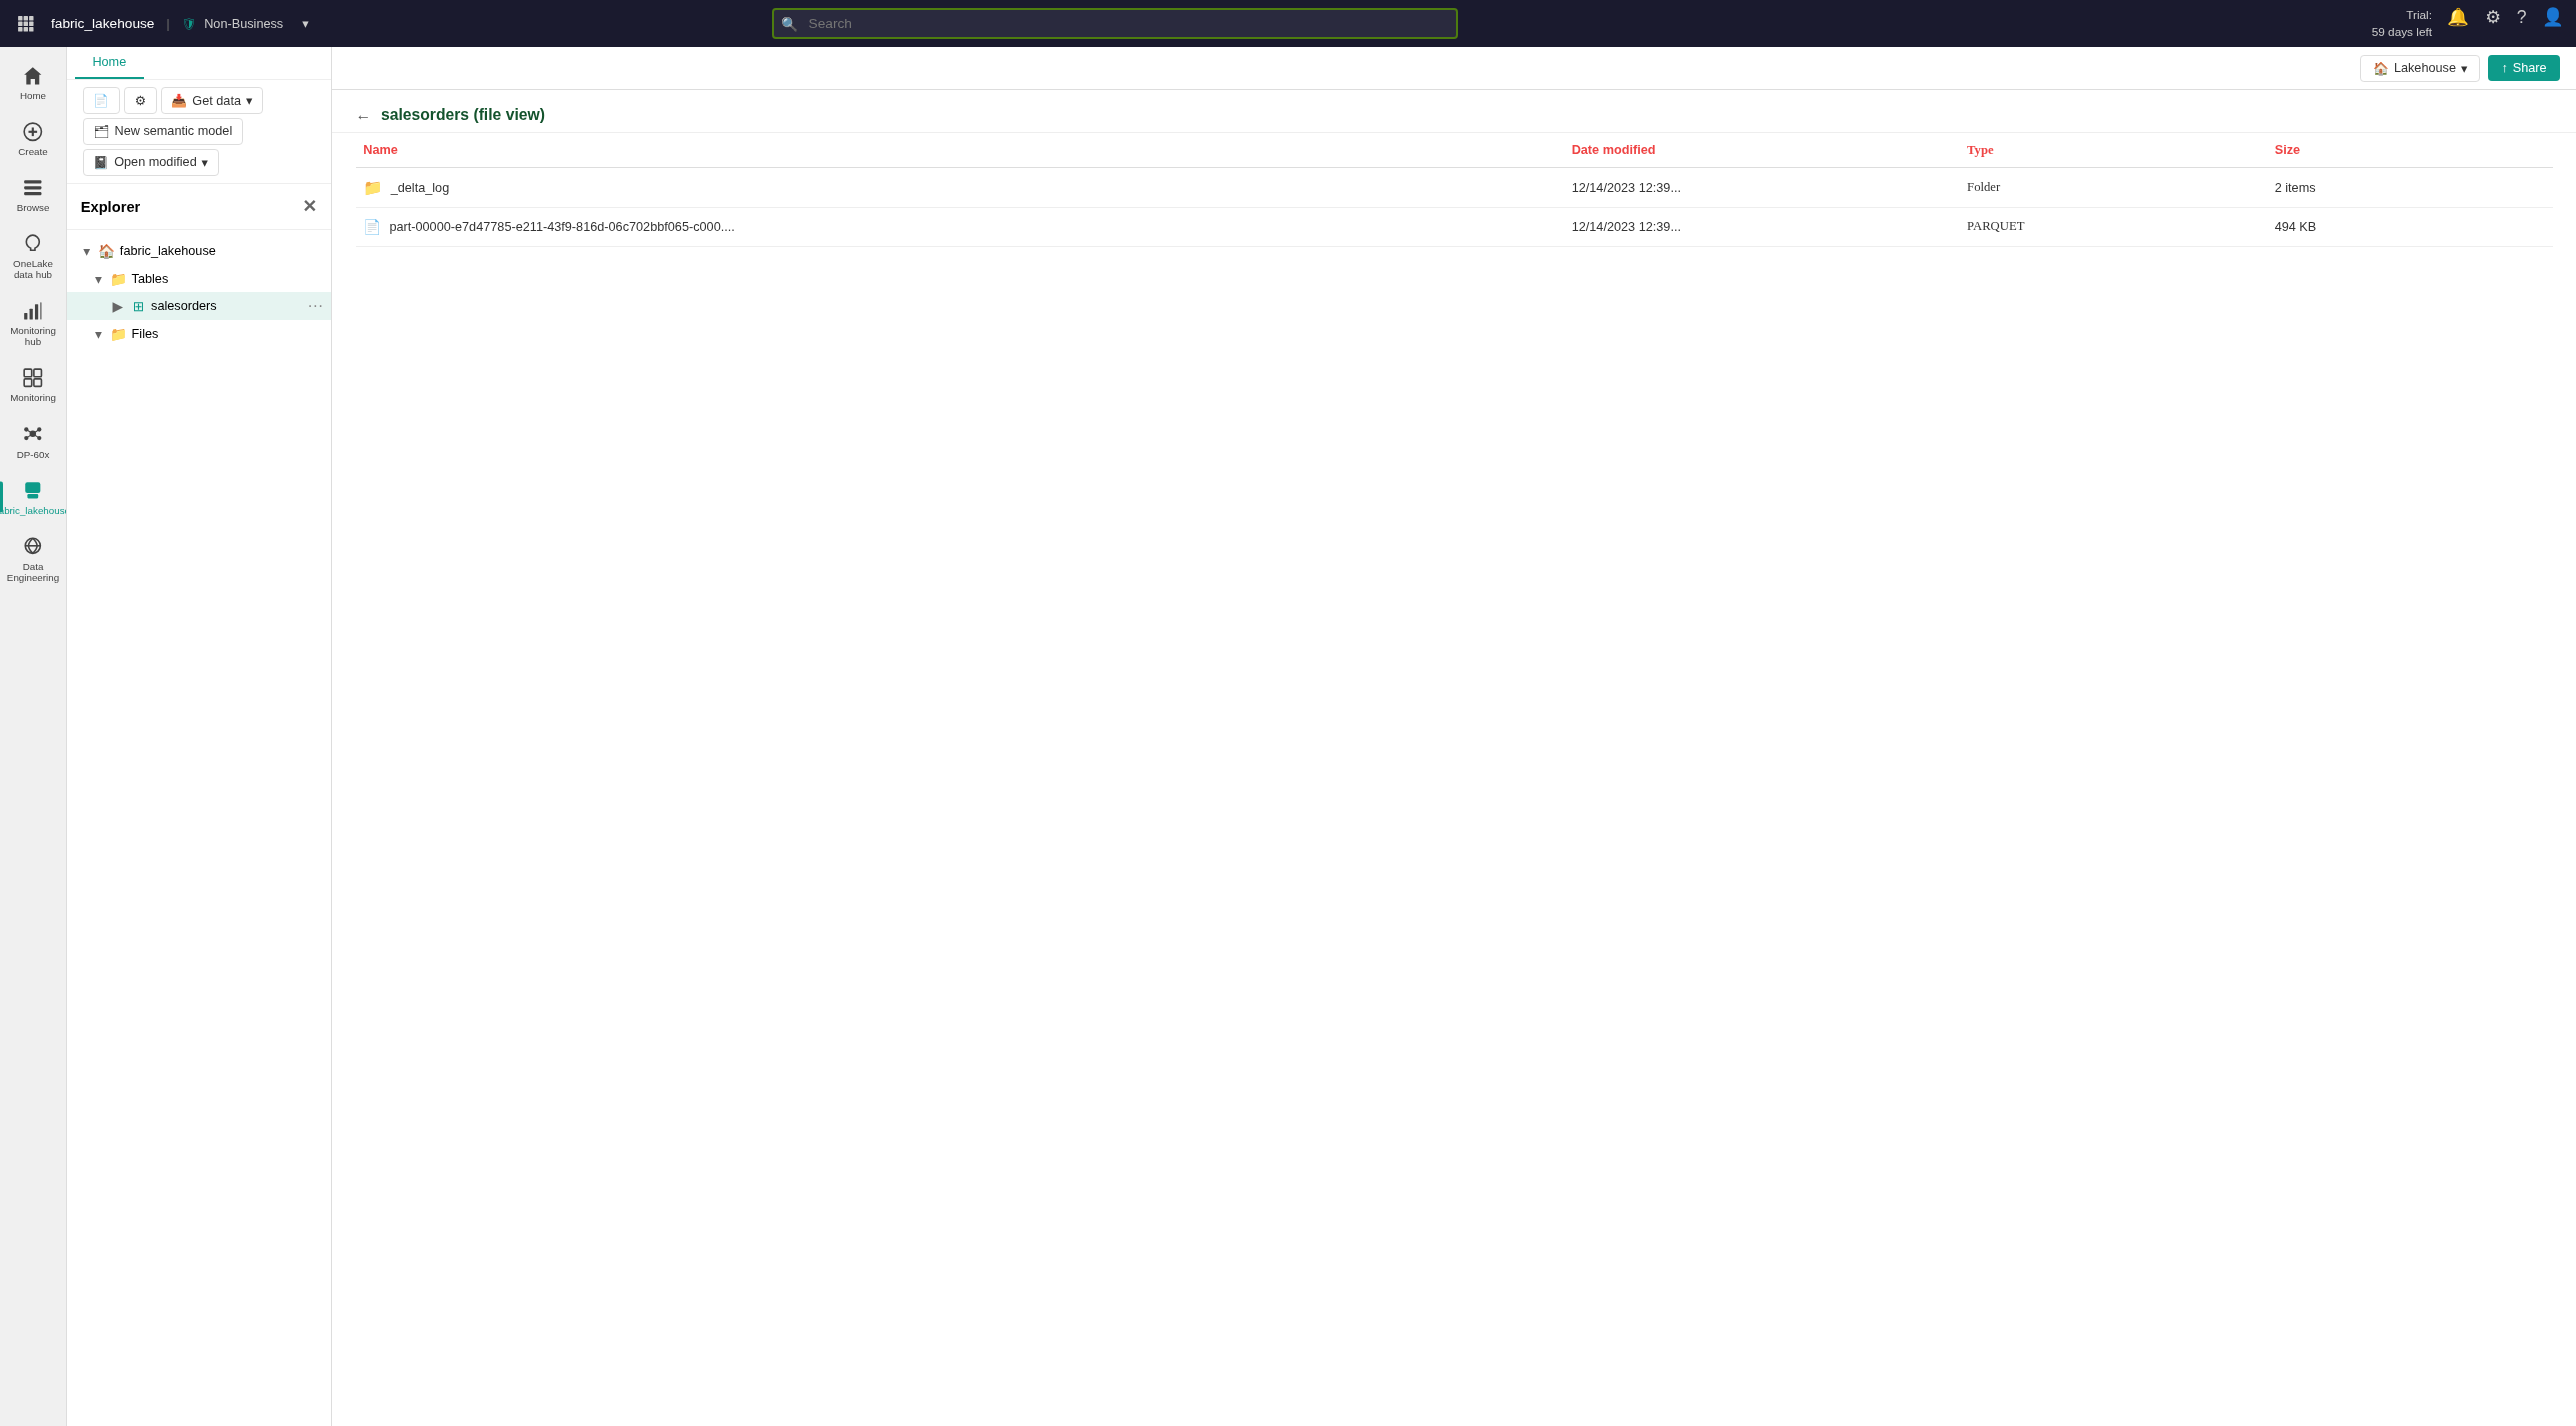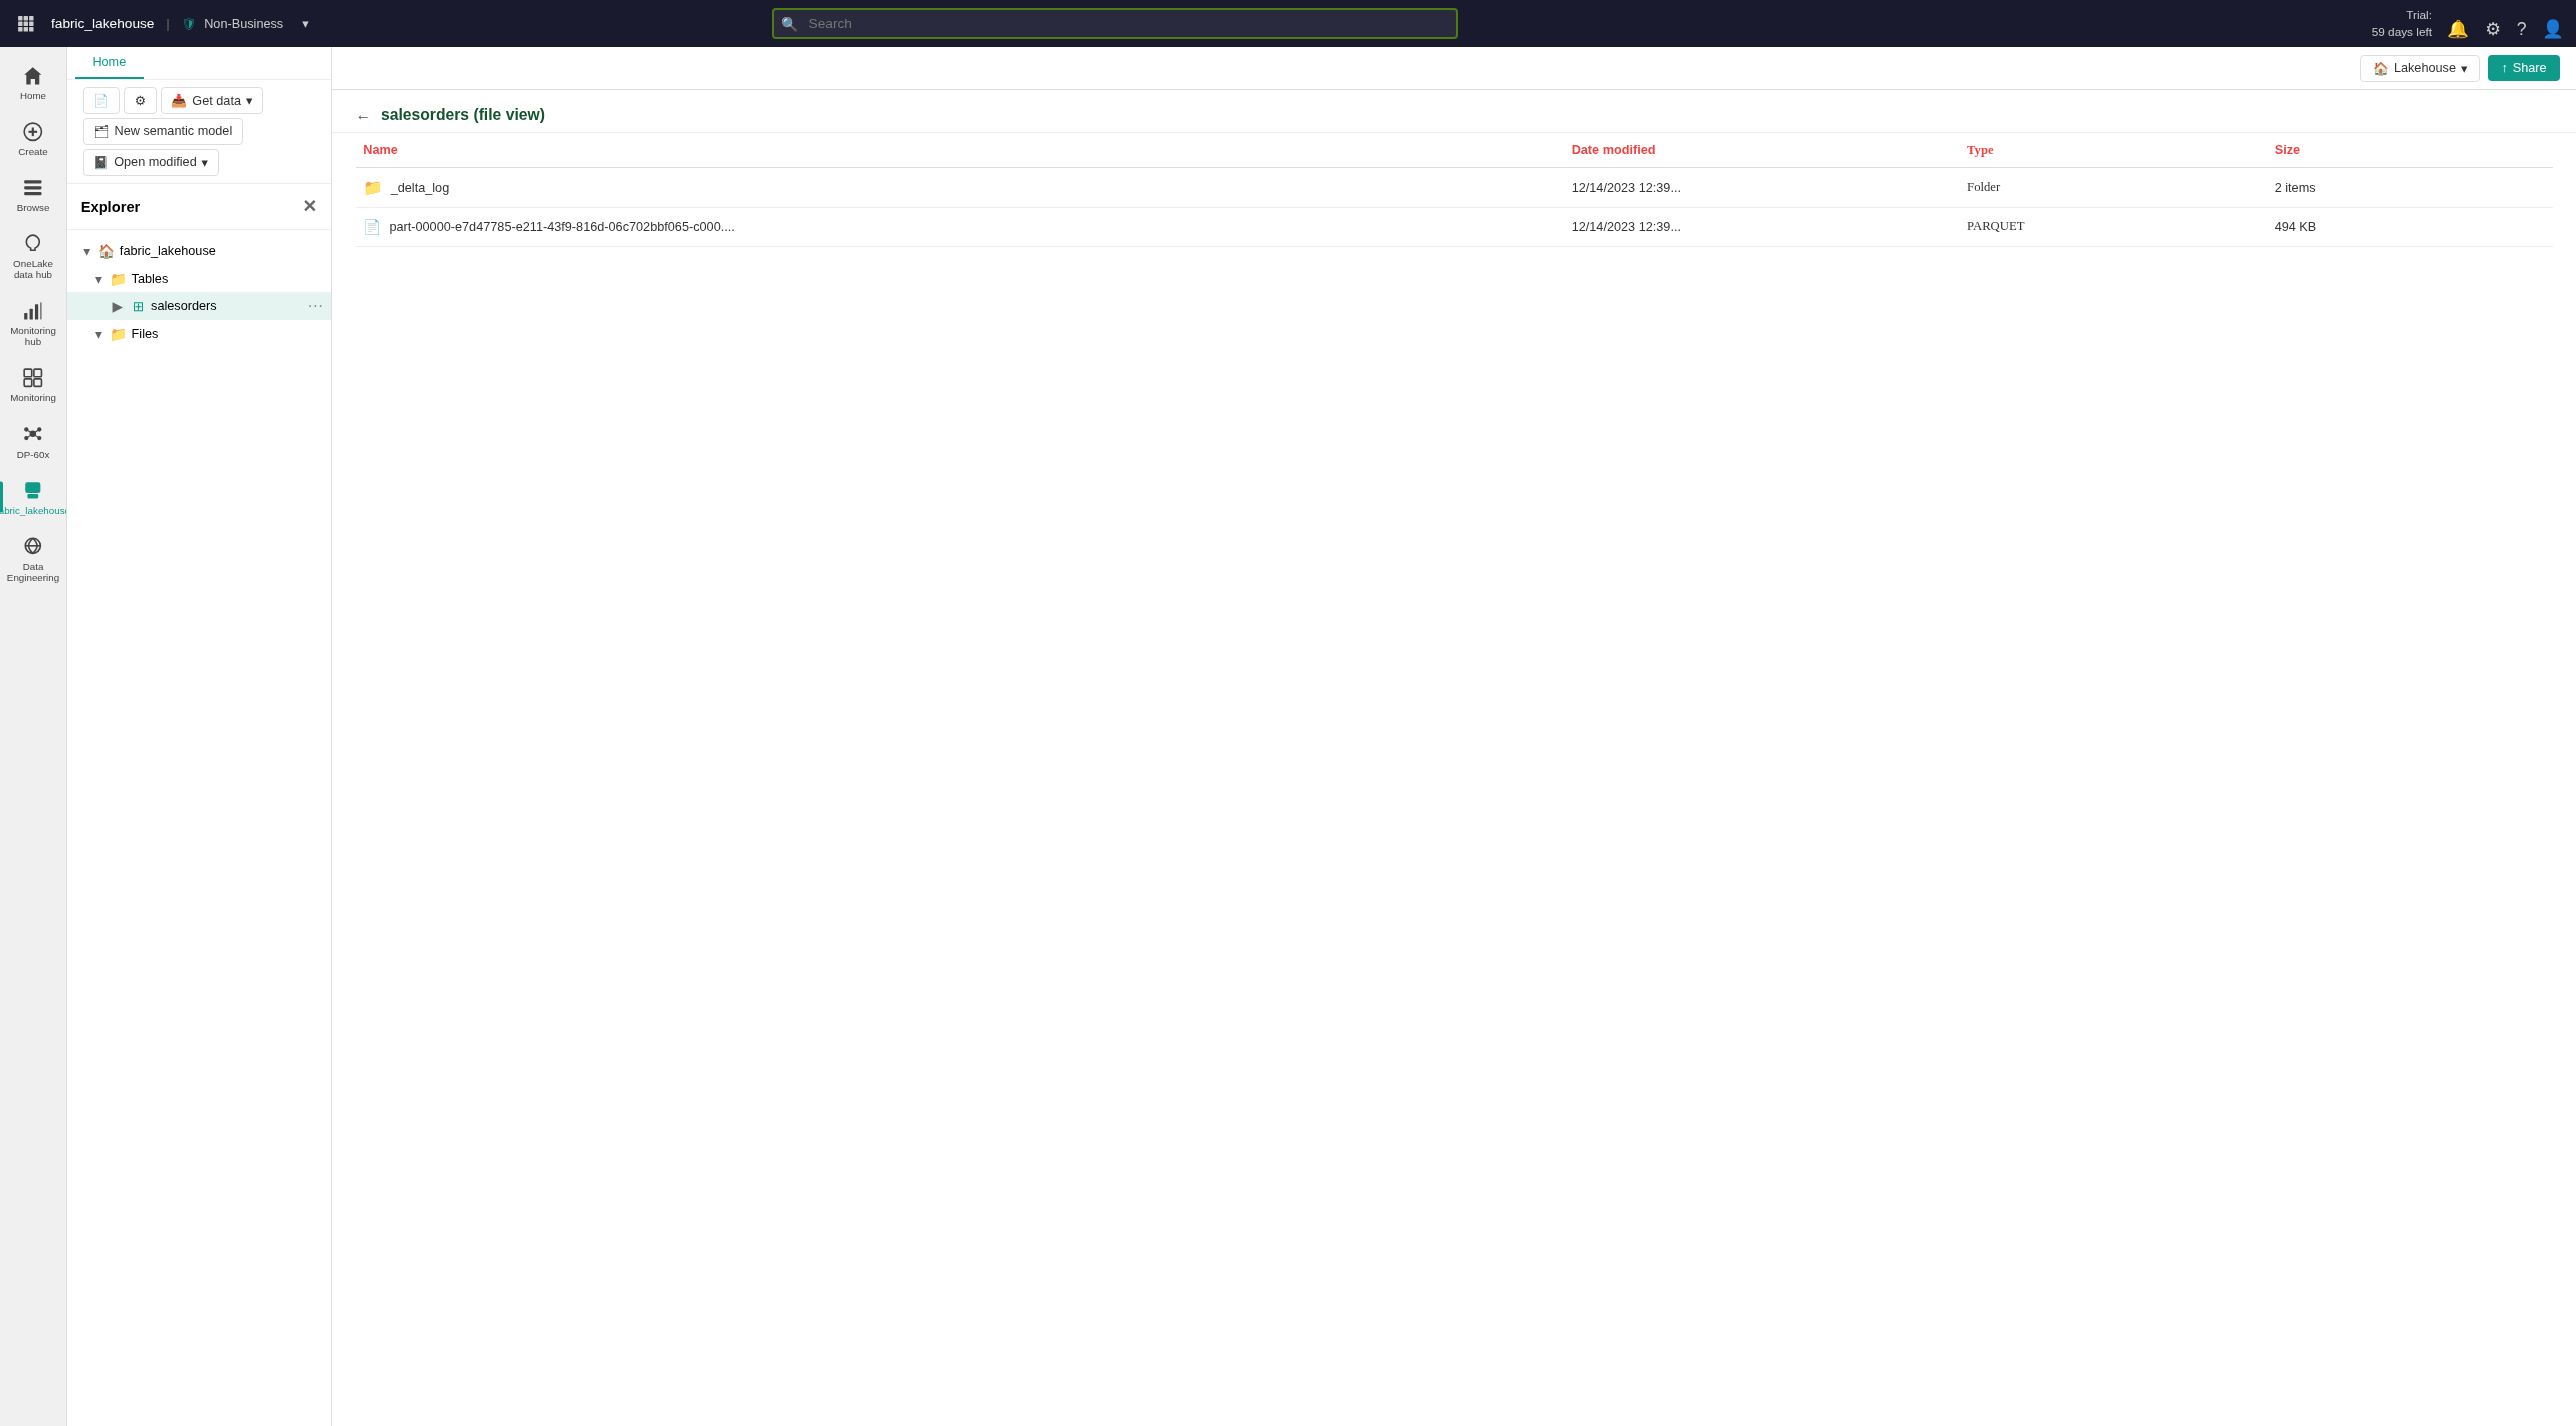--- a/index.html
+++ b/index.html
@@ -32,21 +32,21 @@
       padding: 5.9px 13.7px 5.9px 35px;
       border-radius: 3.9px;
       border: 2px solid #4d7c0f;
       background: #2a2a3e;
       color: #fff;
       font-size: 13.7px;
       outline: none;
     }
     .topbar-search-wrap { position: relative; }
     .topbar-search-wrap .search-icon { position: absolute; left: 9.8px; top: 50%; transform: translateY(-50%); color: #aaa; font-size: 13.7px; }
-    .topbar-right { display: flex; align-items: flex-end; gap: 15.7px; margin-left: auto; }
+    .topbar-right { display: flex; align-items: flex-start; gap: 15.7px; margin-left: auto; }
     .trial-info { text-align: right; color: #ccc; font-size: 11.8px; line-height: 1.4; }
     .topbar-icon { color: #ccc; cursor: pointer; font-size: 17.6px; }
 
     
     .main-area { display: flex; flex: 1; overflow: hidden; }
 
     
     .sidebar-icons {
       width: 67px;
       background: #f0f0f0;

